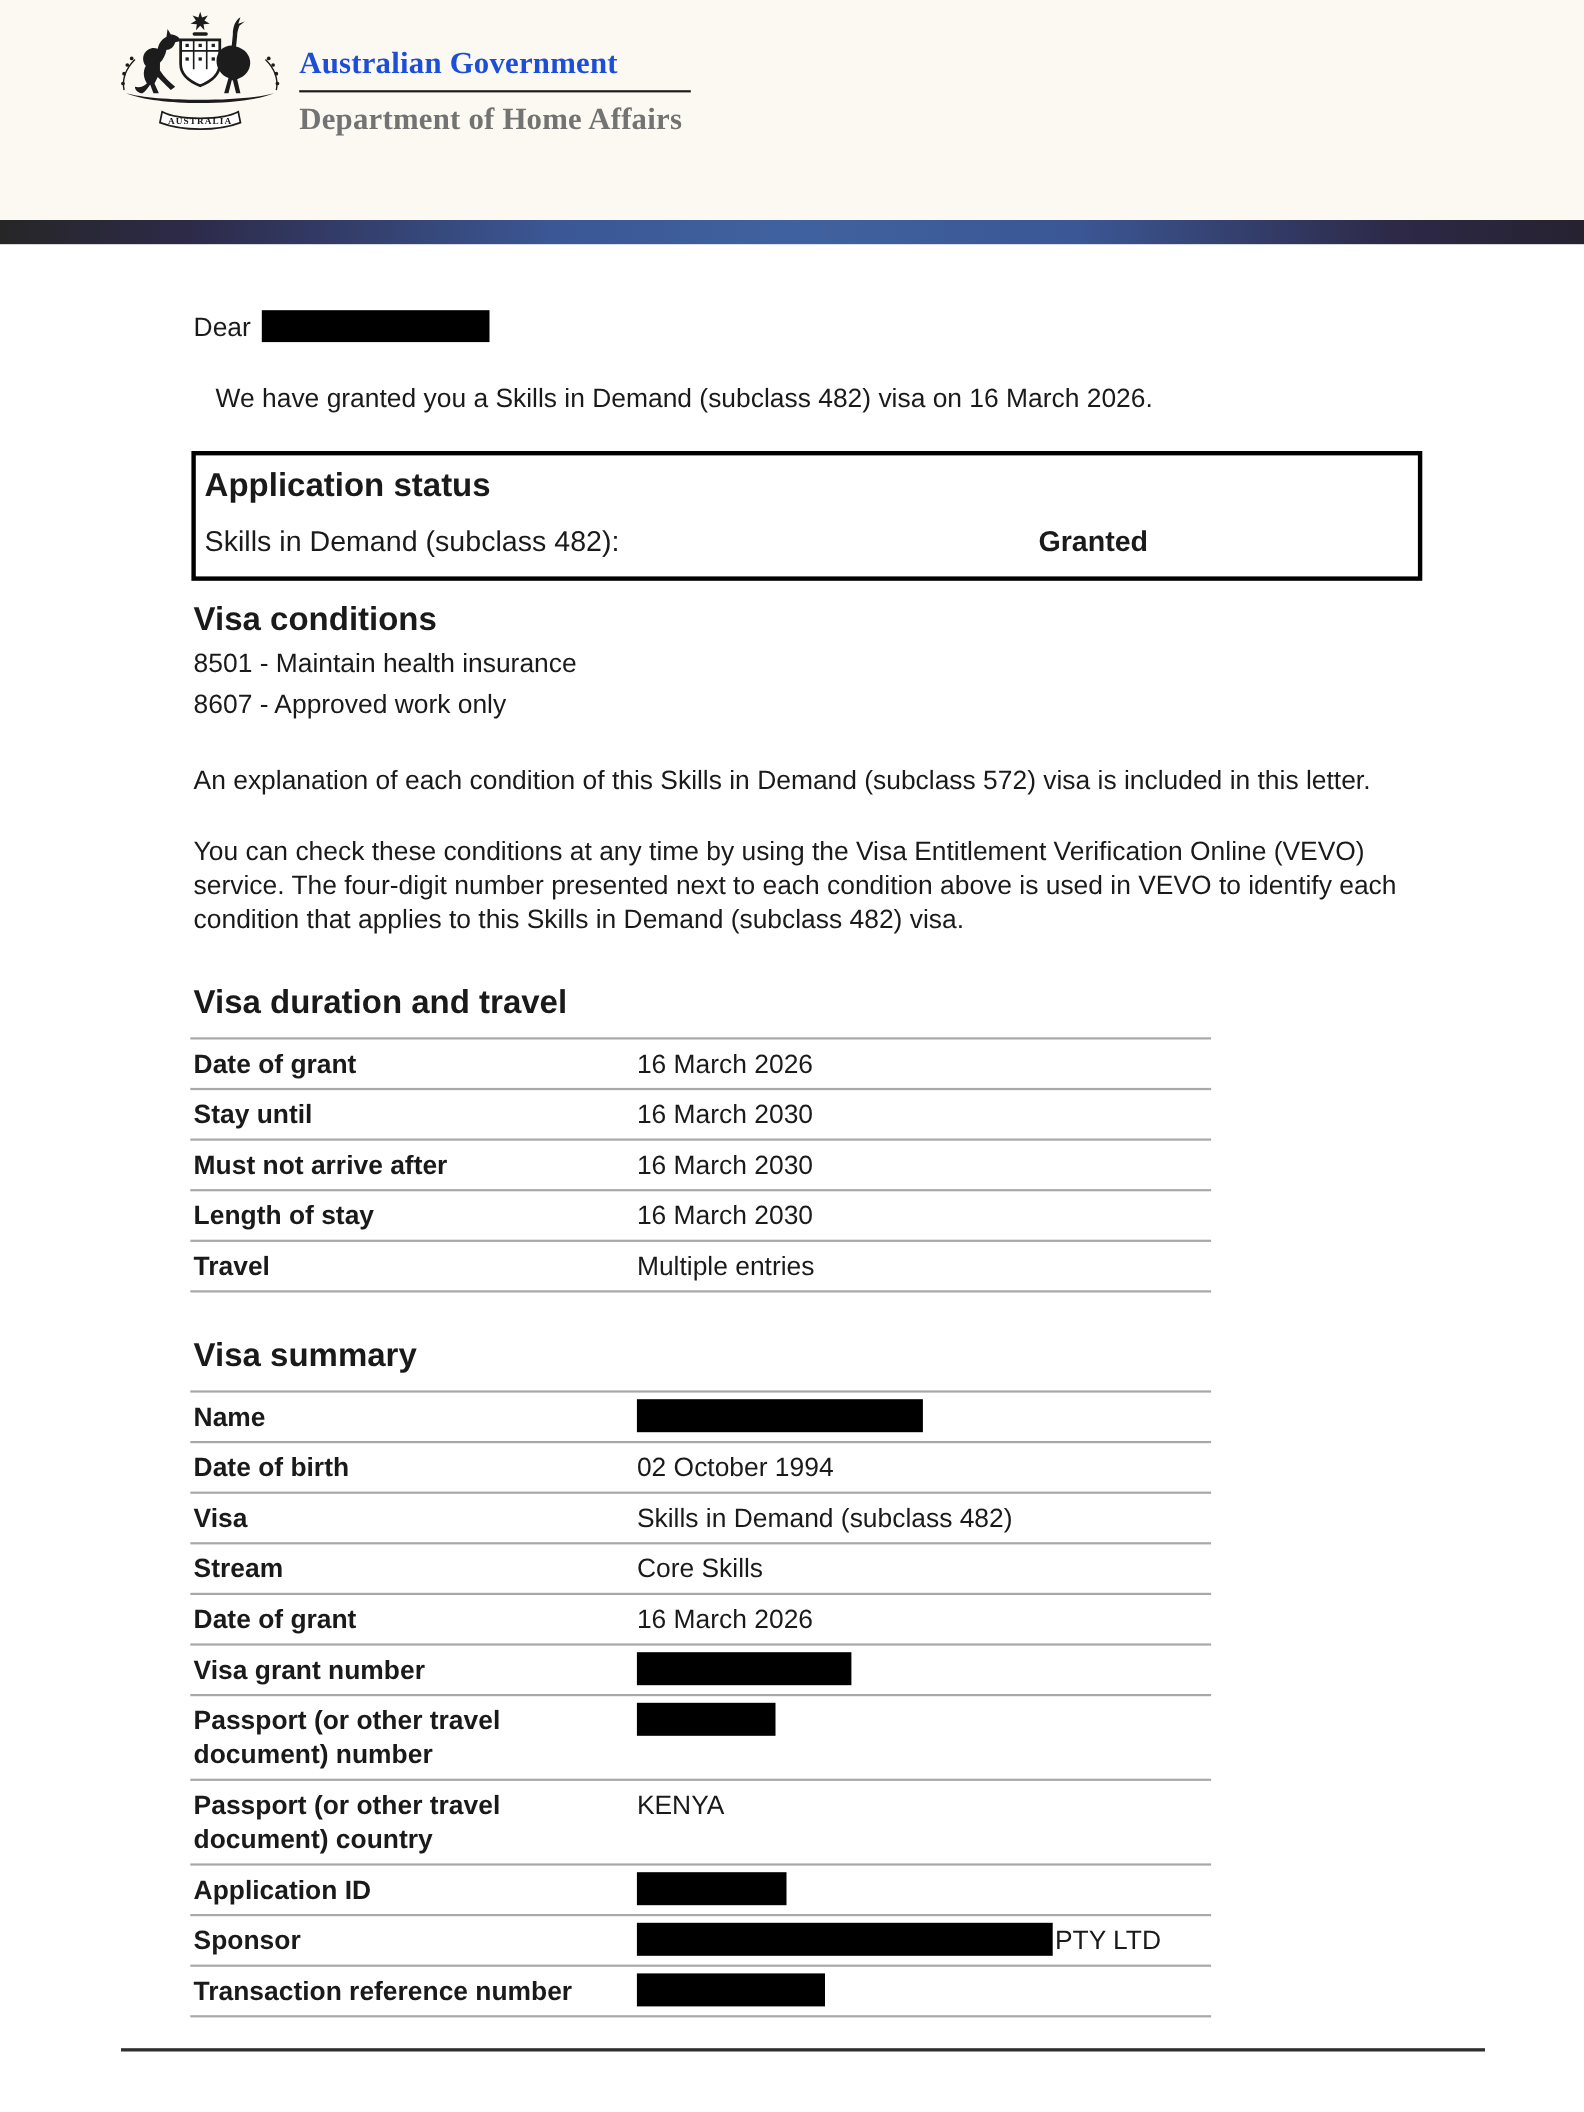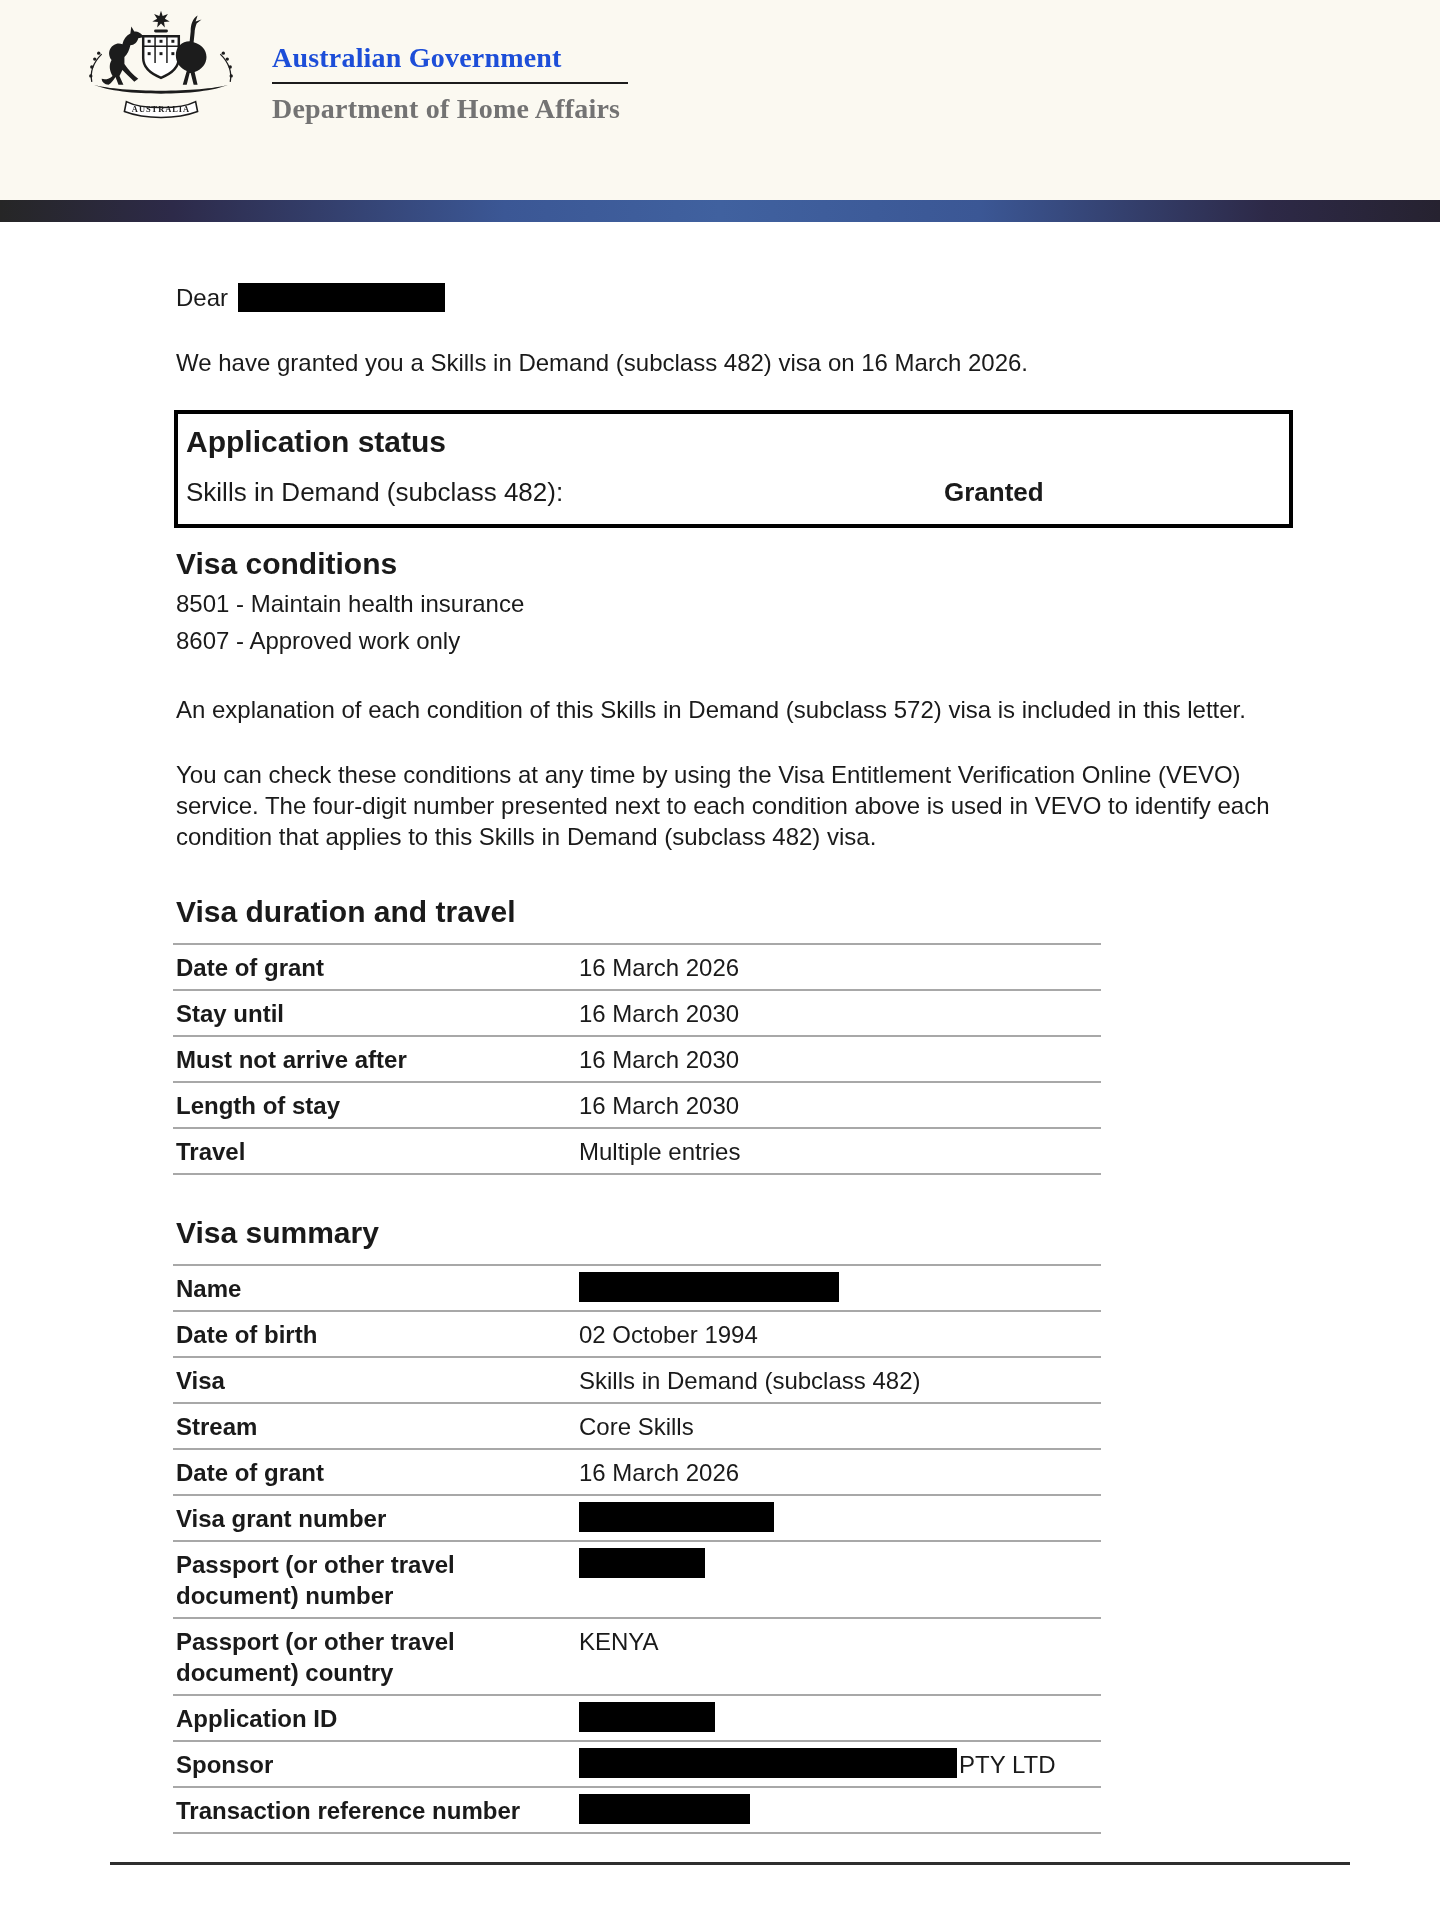--- a/index.html
+++ b/index.html
@@ -14,41 +14,41 @@
   html,body{background:#e7e7e7;}
   .page{
     width:1440px;height:1920px;background:#ffffff;position:relative;
     font-family:"Liberation Sans",sans-serif;color:var(--text);overflow:hidden;
     margin:0 auto;
   }
   
   .masthead{
     height:200px;background:var(--header-bg);position:relative;
   }
-  .crest{position:absolute;left:72px;top:6px;}
+  .crest{position:absolute;left:93px;top:6px;}
   .masthead-text{position:absolute;left:272px;top:42px;}
   .gov-title{
     font-family:"Liberation Serif",serif;font-weight:bold;font-size:28px;
     line-height:32px;color:#1d4ed8;letter-spacing:.2px;
   }
   .header-underline{width:356px;border-top:2.5px solid #1c1c1c;margin:8px 0 9px 0;}
   .dept-title{
     font-family:"Liberation Serif",serif;font-weight:bold;font-size:28px;
     line-height:32px;color:#737373;letter-spacing:.2px;
   }
   .gradient-bar{
     height:22px;width:1440px;
     background:linear-gradient(90deg,#262626 0%,#2d2a49 12%,#3b5795 35%,#40619f 50%,#3b5795 68%,#2d2947 88%,#262230 100%);
   }
   
   .content{padding:0 140px 0 176px;font-size:24px;line-height:31px;}
   .salutation{margin-top:60px;height:30px;white-space:nowrap;}
   .redact{display:inline-block;background:var(--redaction);height:30px;vertical-align:middle;}
   .redact-dear{width:207px;height:29px;margin-left:10px;margin-top:-4px;}
-  .grant-sentence{margin-top:35px;max-width:1100px;}
+  .grant-sentence{margin-top:35px;max-width:1100px;margin-left:20px;}
   
   .status-box{
     margin-top:32px;margin-left:-2px;width:1119px;
     border:4px solid #000;padding:10px 8px 16px 8px;
   }
   .status-title{font-size:30px;line-height:36px;font-weight:bold;}
   .status-row{position:relative;margin-top:17px;font-size:26px;line-height:31px;}
   .status-value{position:absolute;left:758px;top:0;font-weight:bold;}
   
   .section-title{font-size:30px;line-height:36px;font-weight:bold;}

